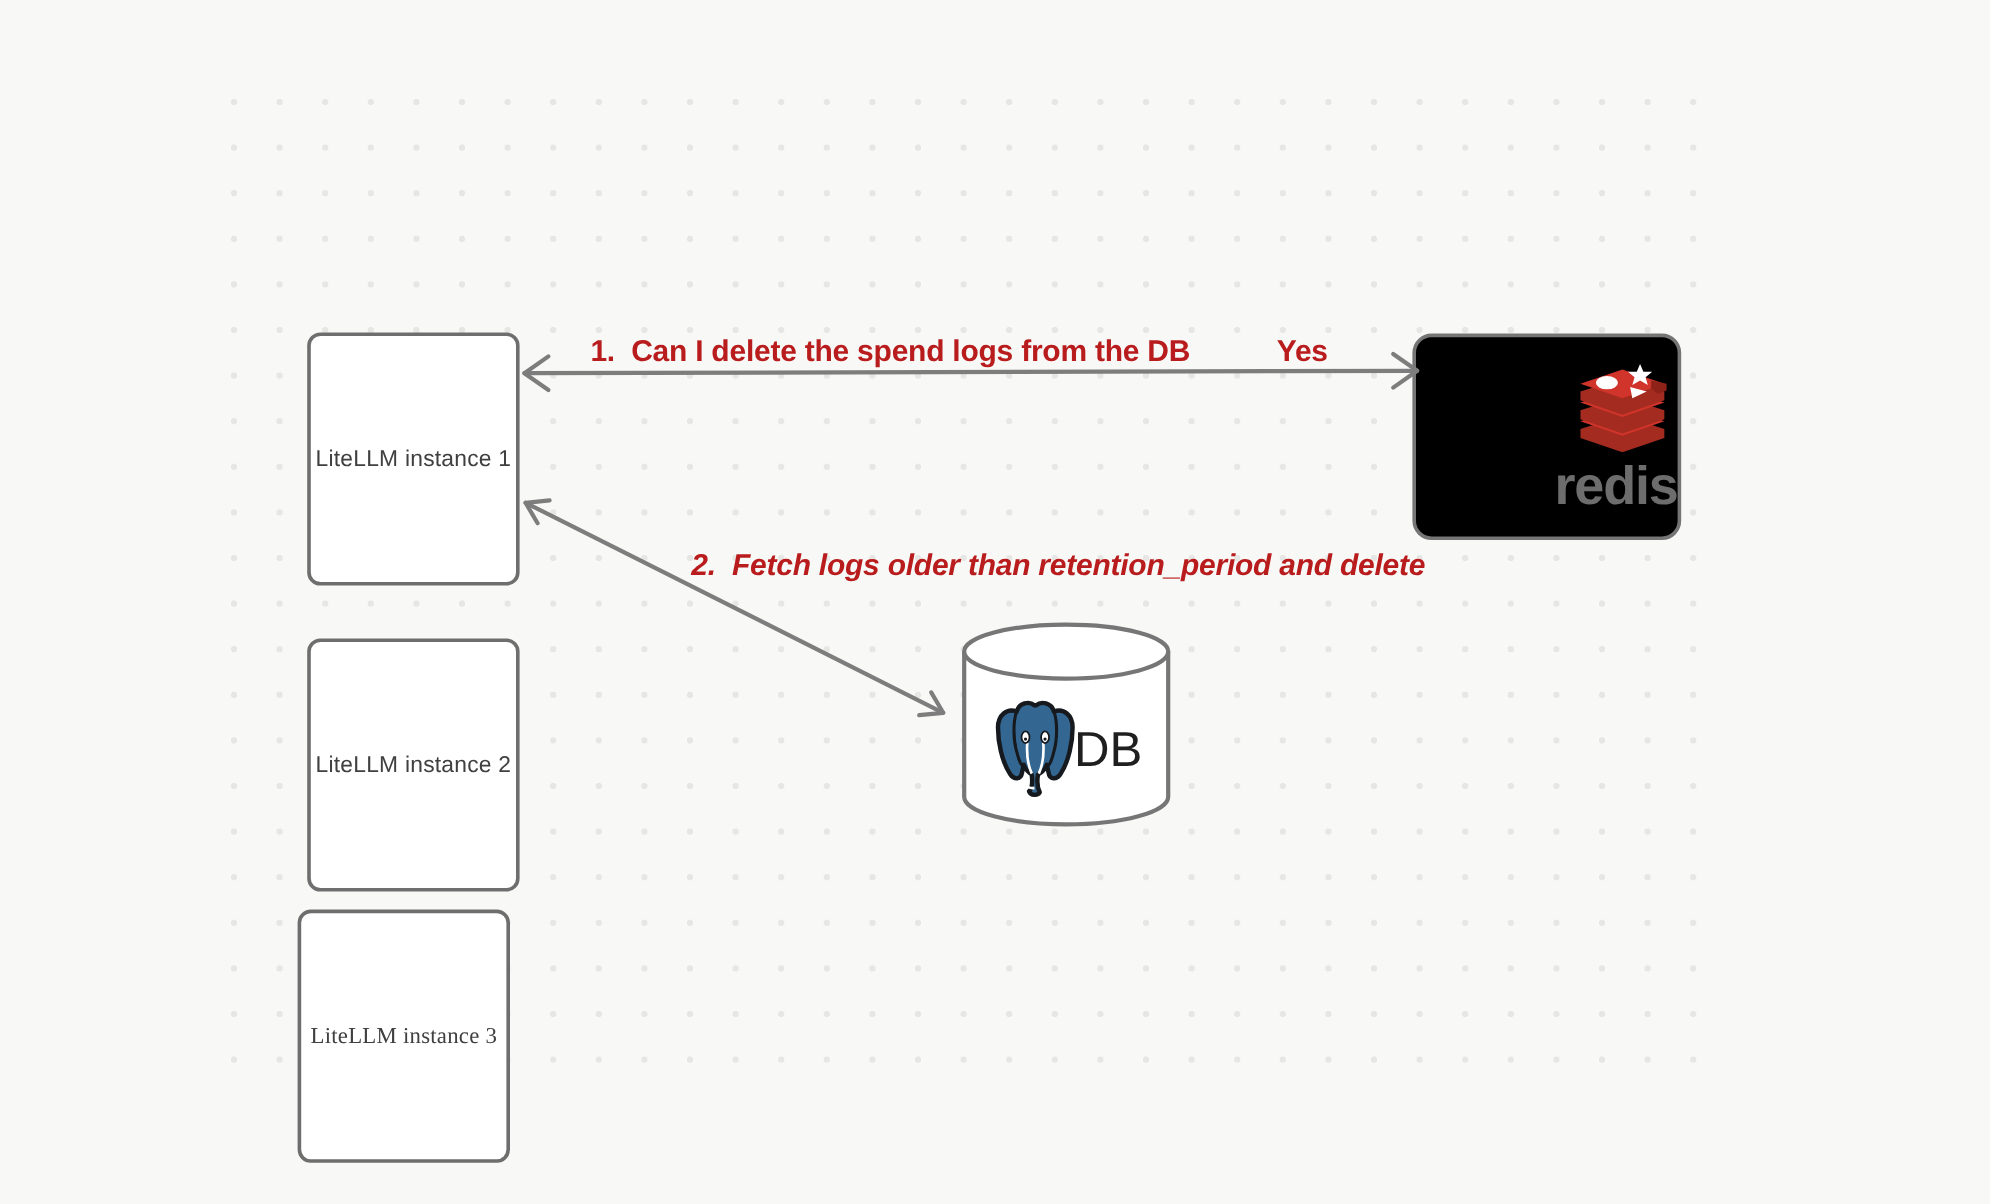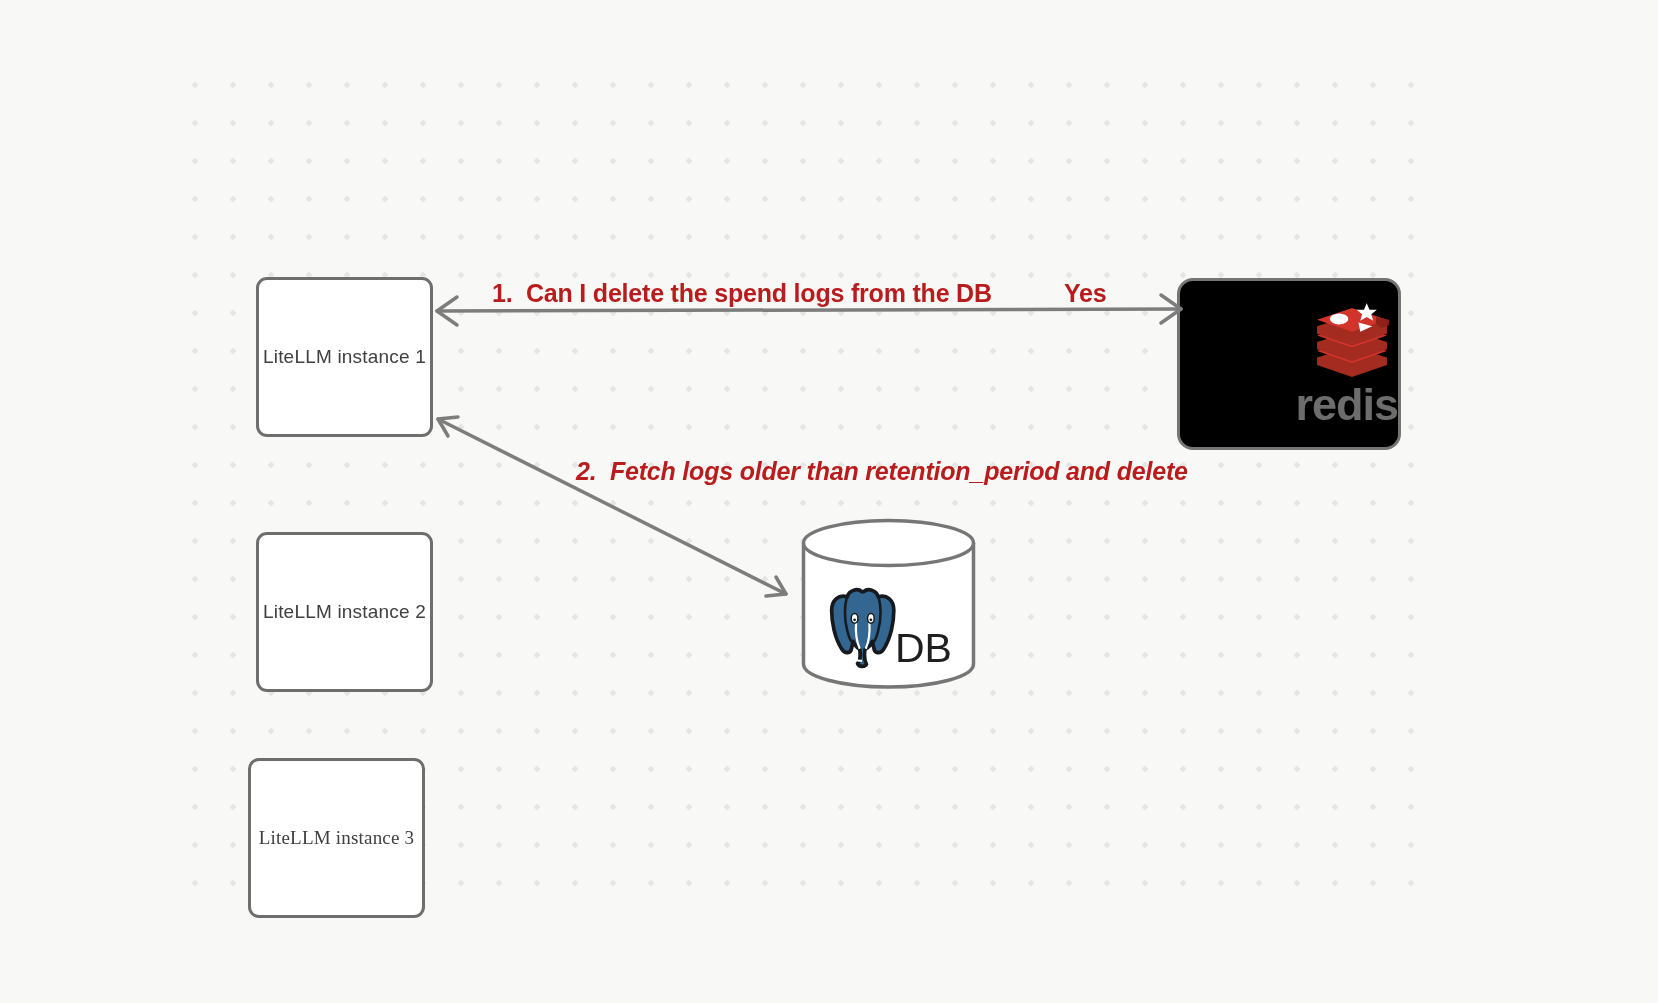--- a/index.html
+++ b/index.html
@@ -8,21 +8,21 @@
     background:#f8f8f7;
     font-family:"Liberation Sans","DejaVu Sans",sans-serif;
   }
   .dot-grid{
     position:absolute;left:176px;top:66px;width:1252px;height:834px;
     background-image:radial-gradient(circle,#e6e6e4 2.6px,rgba(0,0,0,0) 2.8px);
     background-size:38px 38px;
     pointer-events:none;
   }
   .node-box{
-    position:absolute;width:177px;height:160px;
+    position:absolute;width:177px;height:211px;
     background:#ffffff;border:3.5px solid #6e6e6e;border-radius:11px;
     display:flex;align-items:center;justify-content:center;
     box-sizing:border-box;
   }
   .node-box .lbl{
     font-size:19px;color:#404040;letter-spacing:.2px;
   }
   .edge-label{
     position:absolute;font-size:25px;font-weight:bold;color:#b91c1c;
     white-space:pre;letter-spacing:-0.2px;
@@ -35,21 +35,21 @@
   }
   .redis-word{
     font-size:45px;font-weight:bold;color:#6d6d6d;letter-spacing:-1px;
     line-height:1;margin-top:2px;
   }
   .db-node{
     position:absolute;left:800px;top:517px;width:177px;height:173px;
   }
   .db-content{
     position:absolute;left:18px;top:62px;width:141px;height:90px;
-    display:flex;align-items:flex-end;justify-content:center;
+    display:flex;align-items:center;justify-content:center;
   }
   .db-word{
     font-size:41px;font-weight:500;color:#1f1f1f;letter-spacing:0;
     margin-left:-4px;line-height:1;
   }
   svg{display:block;}
   .arrow-layer{position:absolute;left:0;top:0;}
 </style>
 </head>
 <body>

